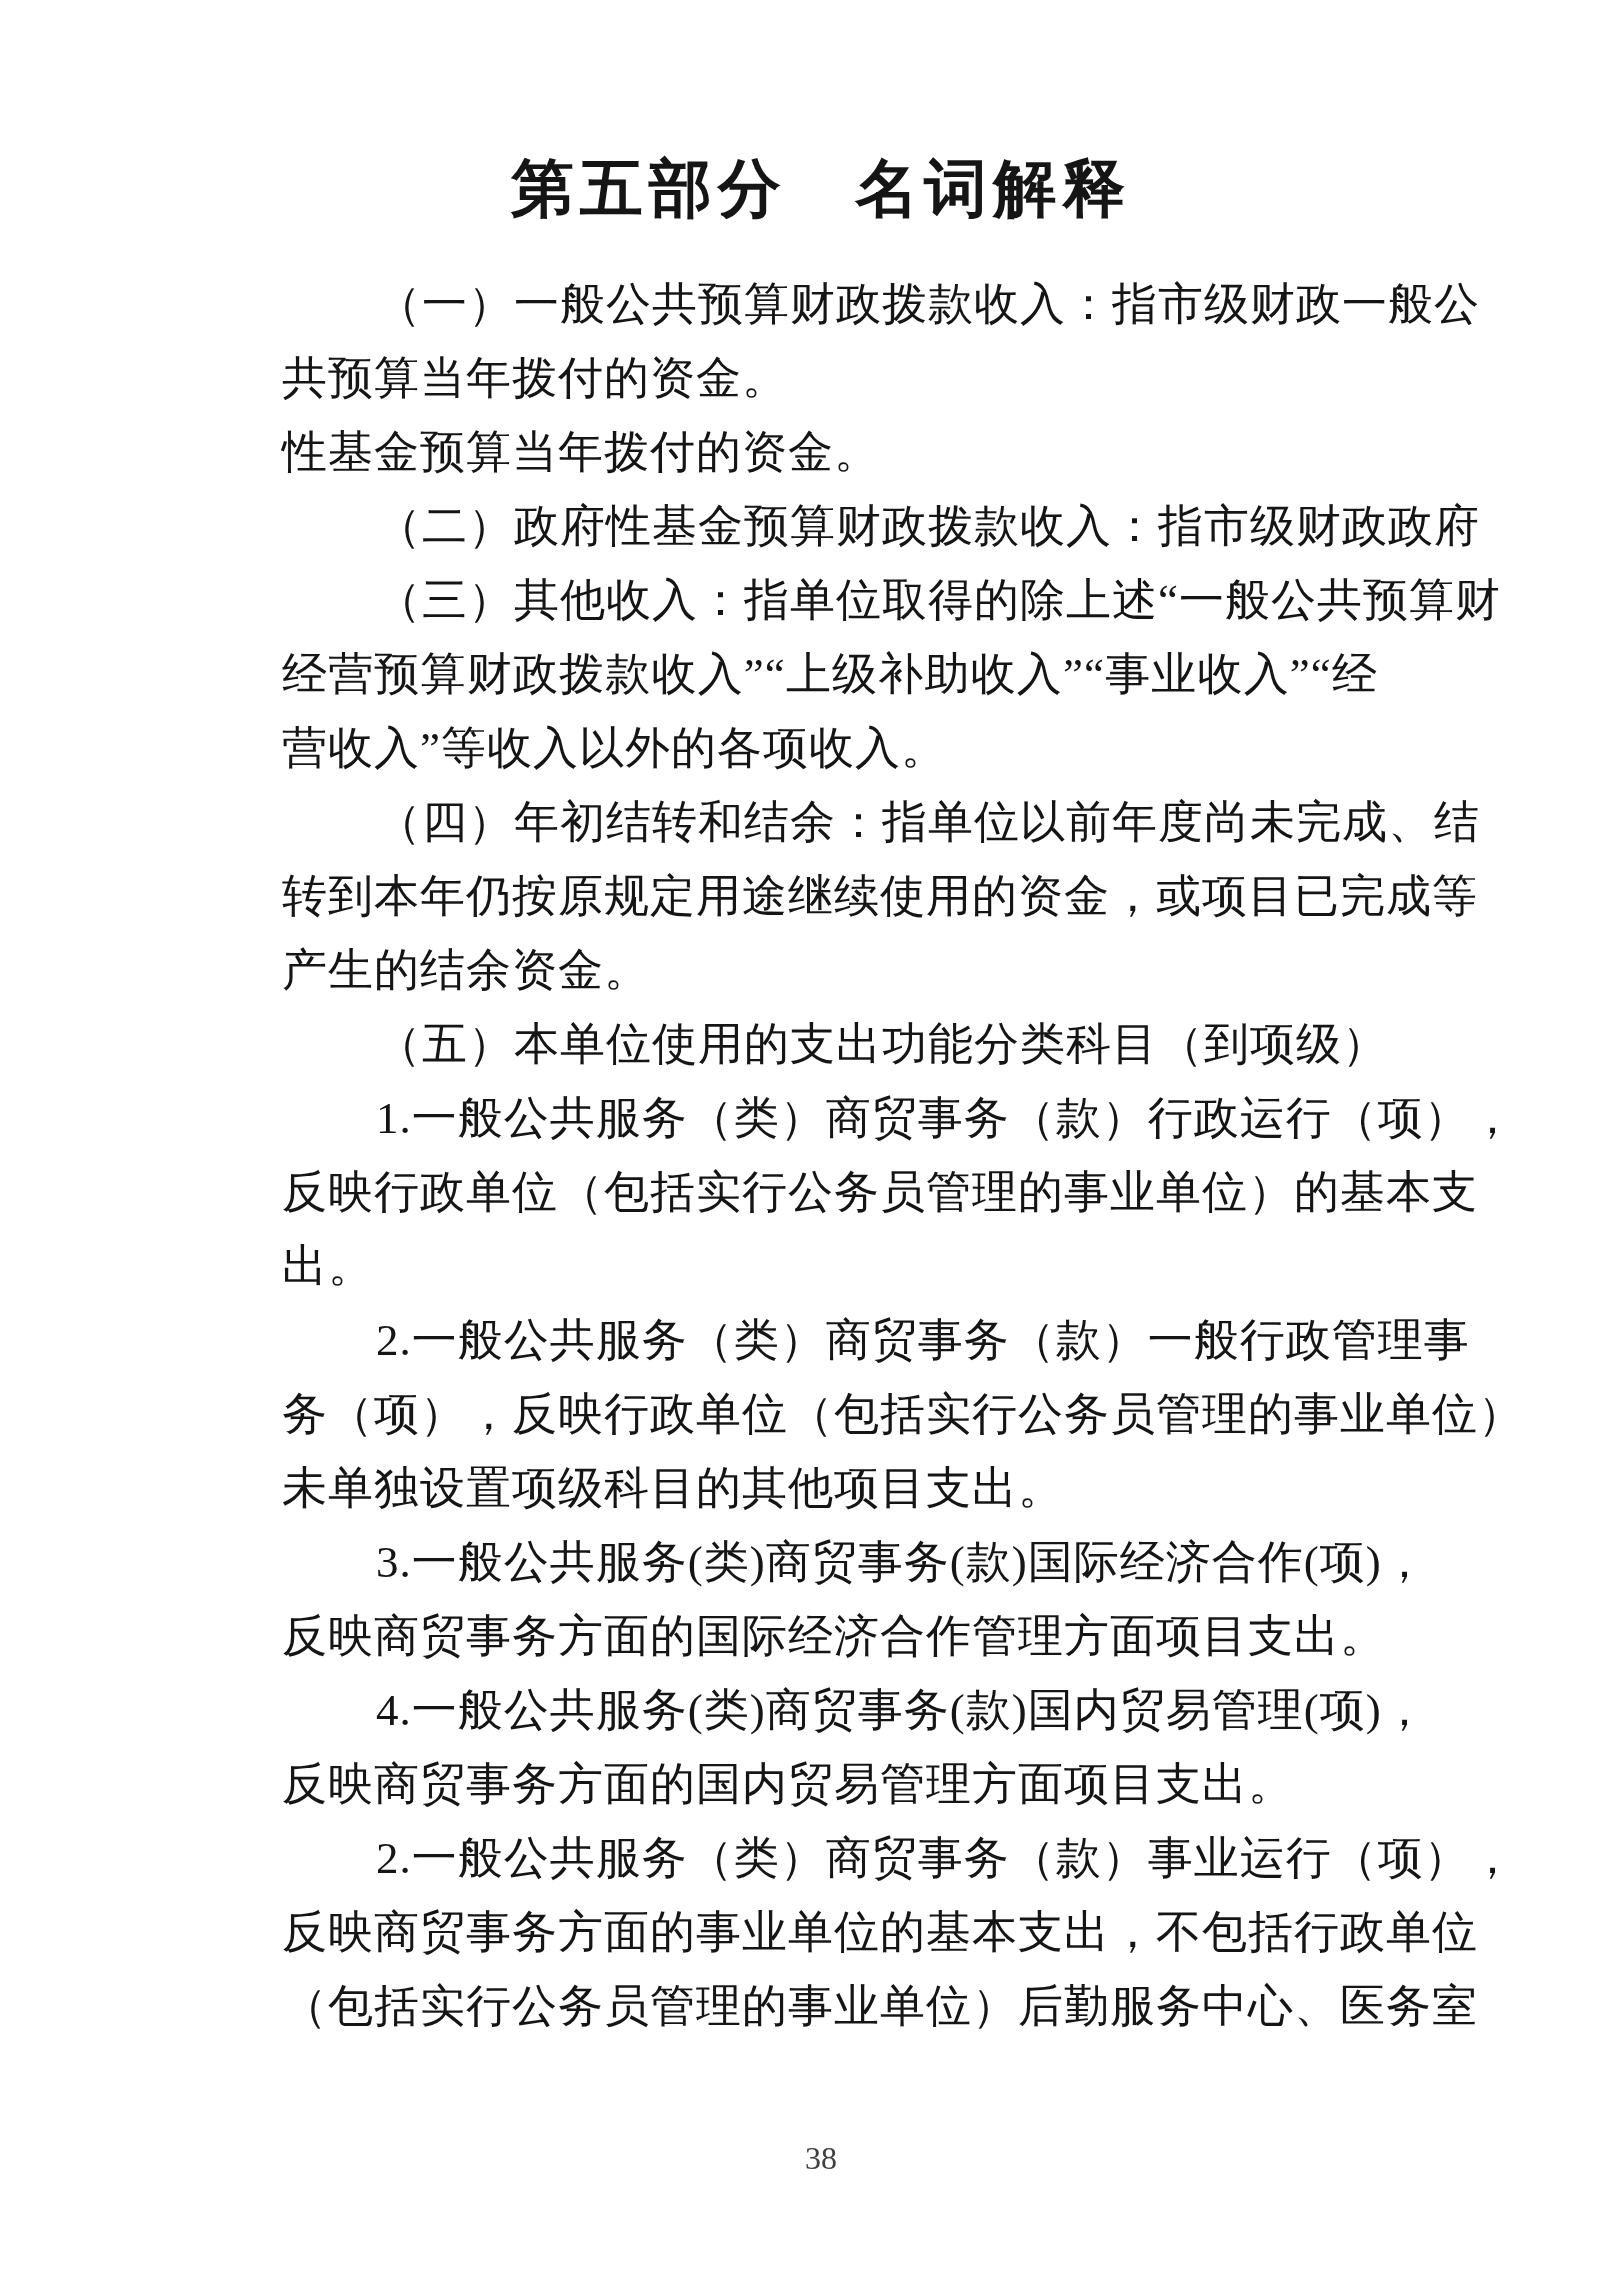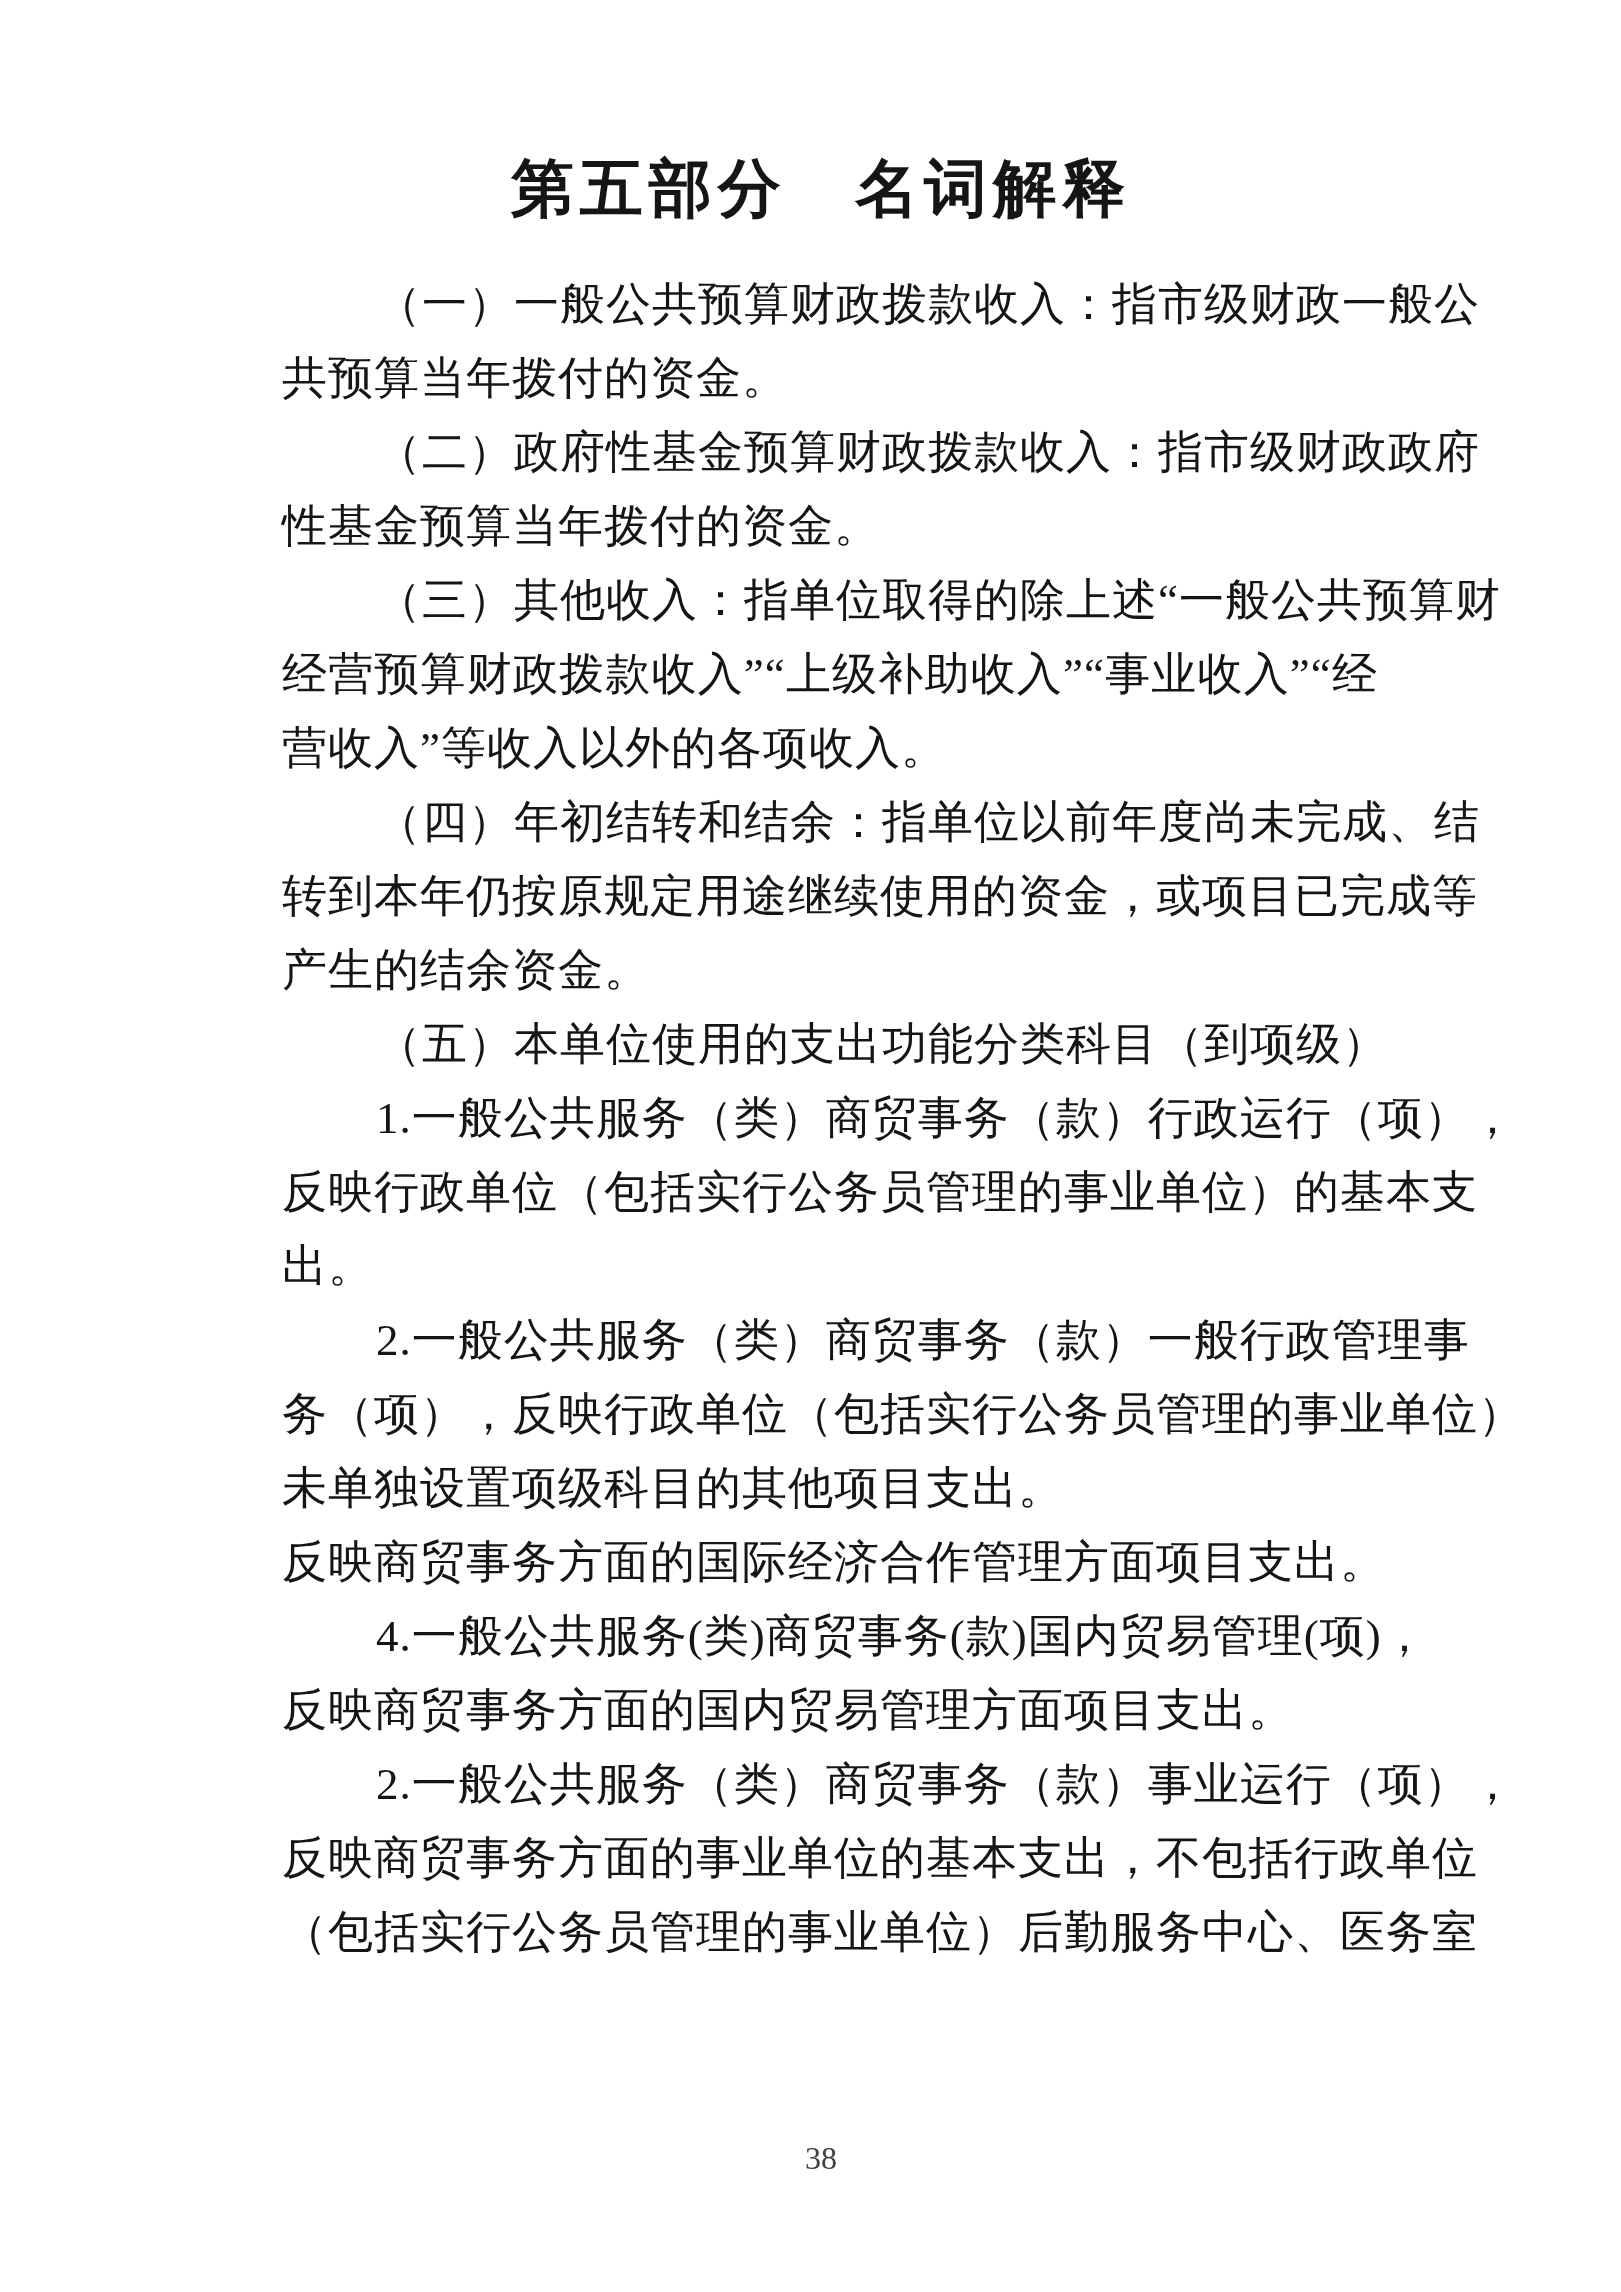--- a/index.html
+++ b/index.html
@@ -67,35 +67,36 @@
 </style>
 </head>
 <body>
 
 <div class="page">
   <div class="doc-title">第五部分　名词解释</div>
 
   <div class="doc-body">
       <div class="line indent">（一）一般公共预算财政拨款收入：指市级财政一般公</div>
       <div class="line short">共预算当年拨付的资金。</div>
+      <div class="line short">性基金预算当年拨付的资金。</div>
       <div class="line indent">（二）政府性基金预算财政拨款收入：指市级财政政府</div>
-      <div class="line short">性基金预算当年拨付的资金。</div>
       <div class="line indent">（三）其他收入：指单位取得的除上述“一般公共预算财</div>
       <div class="line">经营预算财政拨款收入”“上级补助收入”“事业收入”“经</div>
       <div class="line short">营收入”等收入以外的各项收入。</div>
       <div class="line indent">（四）年初结转和结余：指单位以前年度尚未完成、结</div>
       <div class="line">转到本年仍按原规定用途继续使用的资金，或项目已完成等</div>
       <div class="line short">产生的结余资金。</div>
       <div class="line indent short">（五）本单位使用的支出功能分类科目（到项级）</div>
       <div class="line indent">1.一般公共服务（类）商贸事务（款）行政运行（项），</div>
       <div class="line">反映行政单位（包括实行公务员管理的事业单位）的基本支</div>
       <div class="line short">出。</div>
       <div class="line indent">2.一般公共服务（类）商贸事务（款）一般行政管理事</div>
       <div class="line">务（项），反映行政单位（包括实行公务员管理的事业单位）</div>
       <div class="line short">未单独设置项级科目的其他项目支出。</div>
+      <div class="line indent">3.一般公共服务(类)商贸事务(款)国际经济合作(项)，</div>
       <div class="line short">反映商贸事务方面的国际经济合作管理方面项目支出。</div>
       <div class="line indent">4.一般公共服务(类)商贸事务(款)国内贸易管理(项)，</div>
       <div class="line short">反映商贸事务方面的国内贸易管理方面项目支出。</div>
       <div class="line indent">2.一般公共服务（类）商贸事务（款）事业运行（项），</div>
       <div class="line">反映商贸事务方面的事业单位的基本支出，不包括行政单位</div>
       <div class="line">（包括实行公务员管理的事业单位）后勤服务中心、医务室</div>
     </div>
 
   <div class="page-number">38</div>
 </div>

